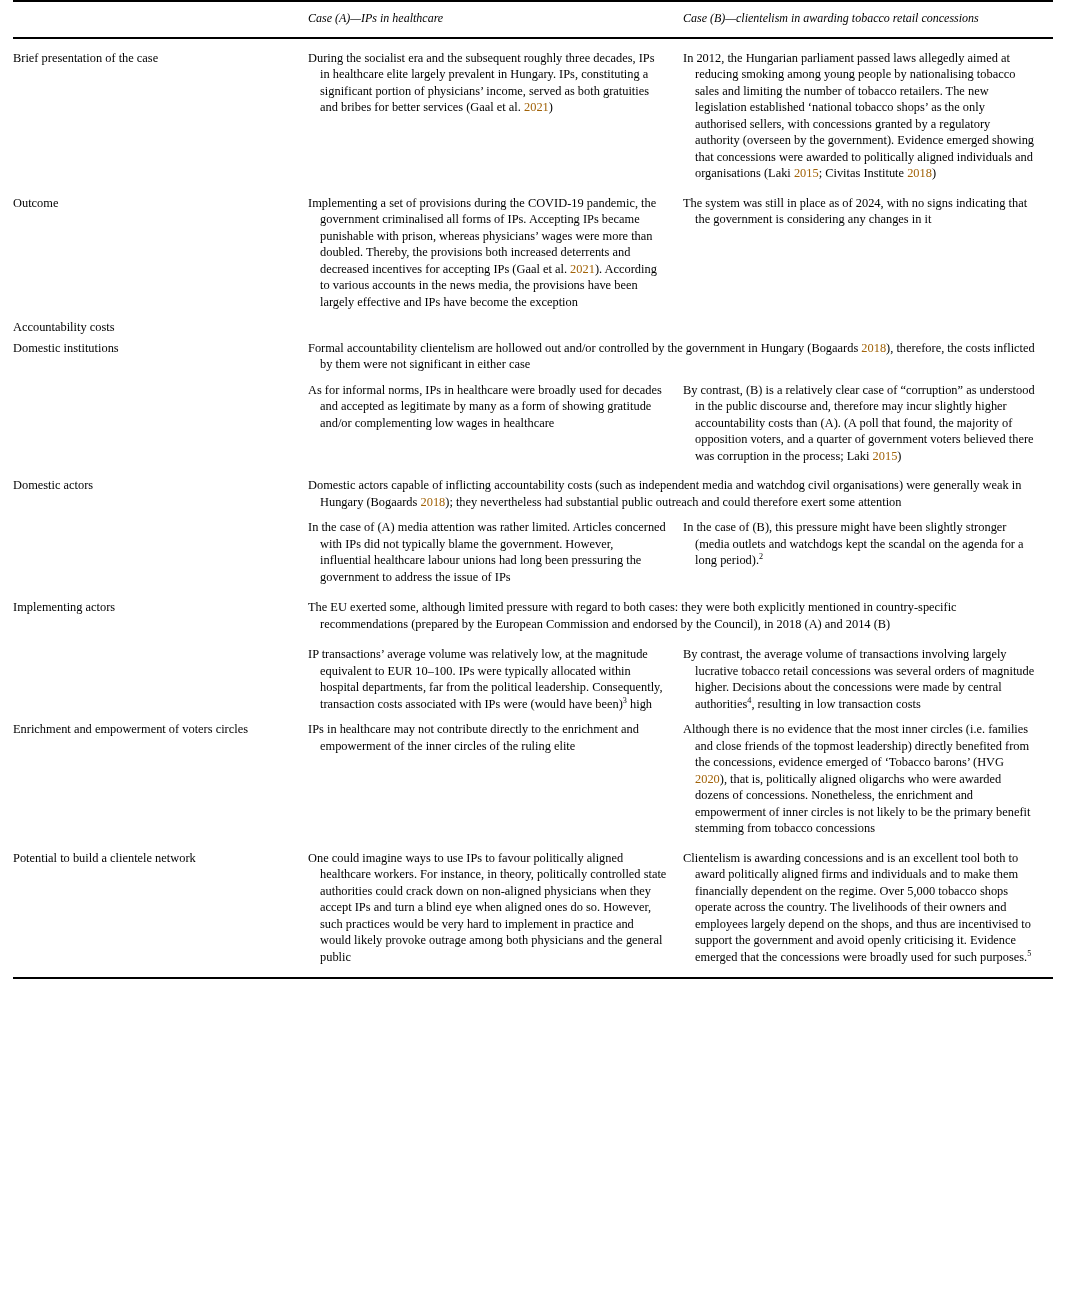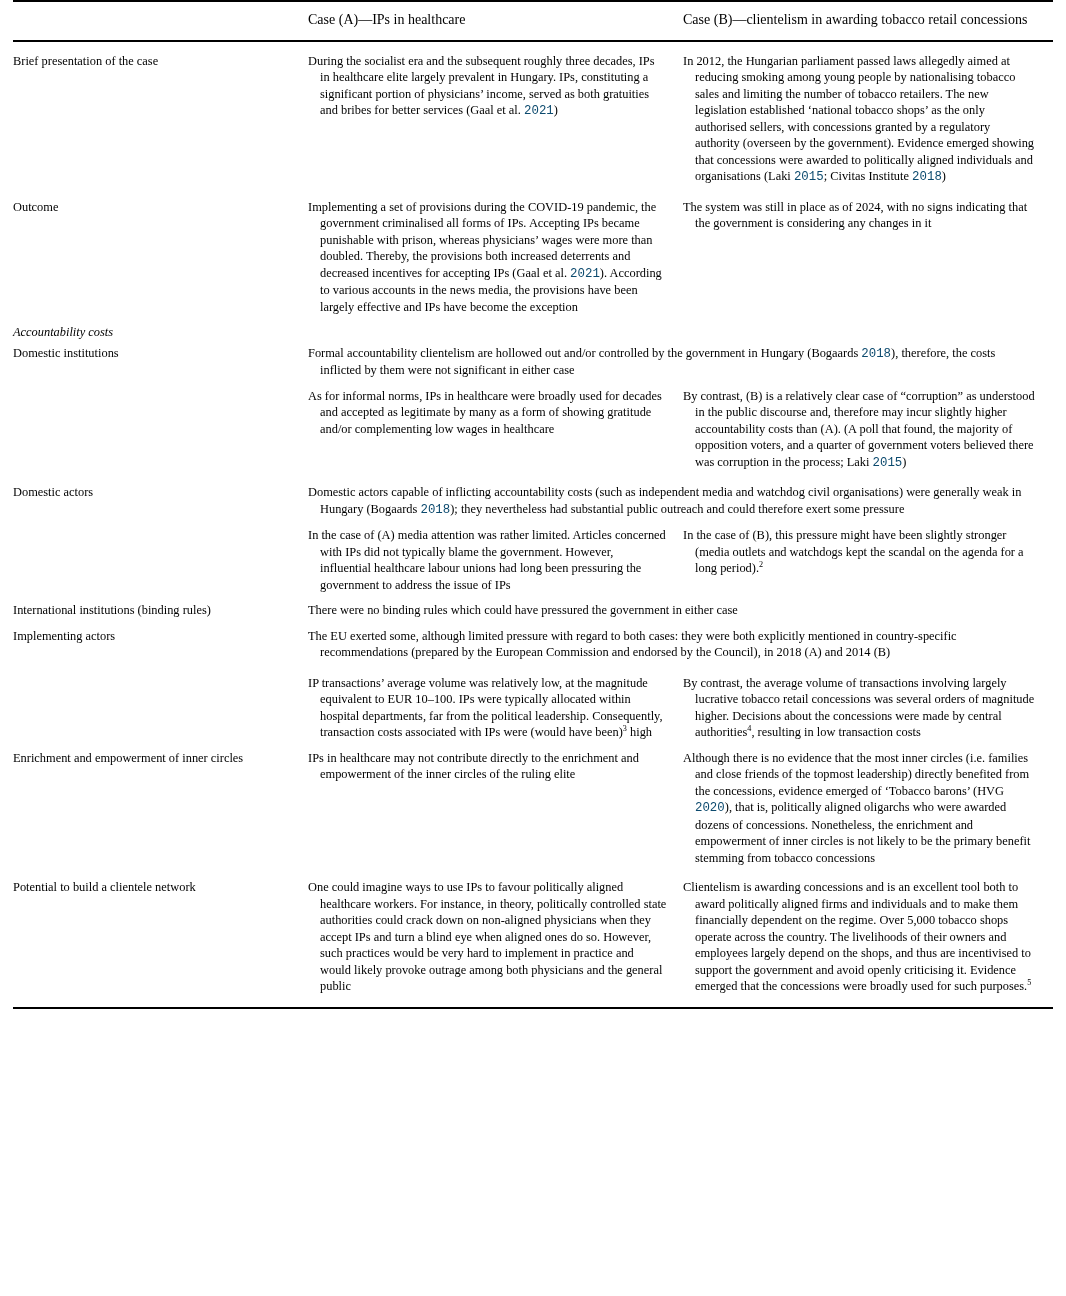--- a/index.html
+++ b/index.html
@@ -51,22 +51,23 @@
     height: 0;
     font-size: 0;
     line-height: 0;
   }
 
   thead th {
     font-weight: normal;
     text-align: left;
     vertical-align: top;
     padding: 9px 16px 10px 0;
-    font-size: 14px;
+    font-size: 12px;
     line-height: 1.33;
+    font-style: italic;
   }
   thead th.h-blank { padding: 0; }
 
   tbody td {
     vertical-align: top;
     padding: 0 16px 0 0;
     font-size: 12.4px;
     line-height: 1.33;
   }
   td.label {
@@ -79,41 +80,39 @@
     padding-top: 2px;
     padding-bottom: 2px;
   }
   
   .hang {
     padding-left: 12px;
     text-indent: -12px;
     margin: 0;
   }
   .section-head {
-    font-style: italic;
     padding-top: 6px;
     padding-bottom: 1px;
     margin-top: 29px;
   }
   .spacer-row td {
     height: 9px;
     padding: 0;
     font-size: 0;
     line-height: 0;
   }
   .spacer-row-sm td {
     height: 5px;
     padding: 0;
     font-size: 0;
     line-height: 0;
   }
   a.cite, .cite {
-    color: #0c4a6e;
+    color: #a16207;
     text-decoration: none;
-    font-family: Liberation Mono, monospace;
   }
   sup {
     font-size: 0.66em;
     vertical-align: super;
     line-height: 0;
   }
 </style>
 </head>
 <body>
 
@@ -214,21 +213,21 @@
 
     <tr class="spacer-row">
           <td></td>
           <td></td>
           <td></td>
         </tr>
 
     <tr>
       <td class="label">Domestic actors</td>
       <td class="cell" colspan="2">
-        <p class="hang"><span>Domestic actors capable of inflicting accountability costs (such as independent media and watchdog civil organisations) were generally weak in Hungary (Bogaards </span><span class="cite">2018</span><span>); they nevertheless had substantial public outreach and could therefore exert some pressure</span></p>
+        <p class="hang"><span>Domestic actors capable of inflicting accountability costs (such as independent media and watchdog civil organisations) were generally weak in Hungary (Bogaards </span><span class="cite">2018</span><span>); they nevertheless had substantial public outreach and could therefore exert some attention</span></p>
       </td>
     </tr>
 
     <tr class="spacer-row-sm">
           <td></td>
           <td></td>
           <td></td>
         </tr>
 
     <tr>
@@ -240,26 +239,20 @@
         <p class="hang"><span>In the case of (B), this pressure might have been slightly stronger (media outlets and watchdogs kept the scandal on the agenda for a long period).</span><sup>2</sup></p>
       </td>
     </tr>
 
     <tr class="spacer-row-sm">
           <td></td>
           <td></td>
           <td></td>
         </tr>
 
-    <tr>
-      <td class="label">International institutions (binding rules)</td>
-      <td class="cell" colspan="2">
-        <p class="hang">There were no binding rules which could have pressured the government in either case</p>
-      </td>
-    </tr>
 
     <tr class="spacer-row-sm">
           <td></td>
           <td></td>
           <td></td>
         </tr>
 
     <tr>
       <td class="label">Implementing actors</td>
       <td class="cell" colspan="2">
@@ -291,21 +284,21 @@
     </tr>
 
     <tr class="spacer-row-sm">
           <td></td>
           <td></td>
           <td></td>
         </tr>
 
 
     <tr>
-      <td class="label">Enrichment and empowerment of inner circles</td>
+      <td class="label">Enrichment and empowerment of voters circles</td>
       <td class="cell">
         <p class="hang">IPs in healthcare may not contribute directly to the enrichment and empowerment of the inner circles of the ruling elite</p>
       </td>
       <td class="cell">
         <p class="hang"><span>Although there is no evidence that the most inner circles (i.e. families and close friends of the topmost leadership) directly benefited from the concessions, evidence emerged of ‘Tobacco barons’ (HVG </span><span class="cite">2020</span><span>), that is, politically aligned oligarchs who were awarded dozens of concessions. Nonetheless, the enrichment and empowerment of inner circles is not likely to be the primary benefit stemming from tobacco concessions</span></p>
       </td>
     </tr>
 
     <tr class="spacer-row">
           <td></td>

